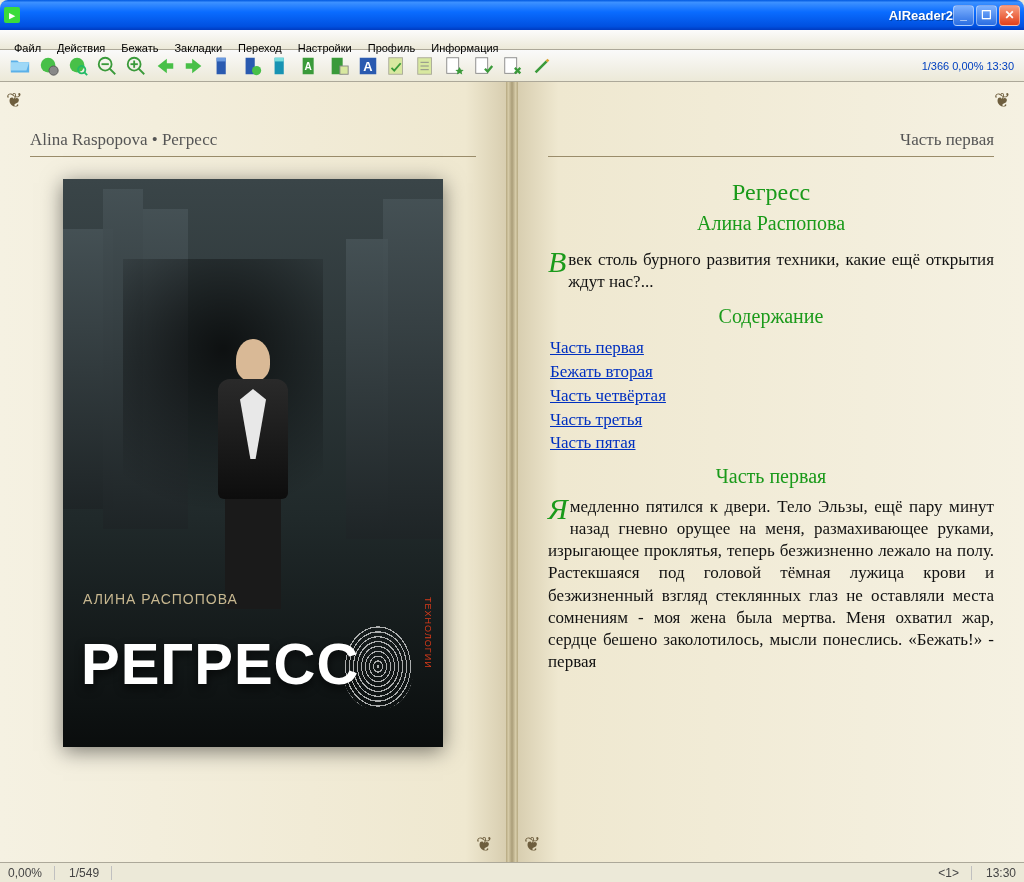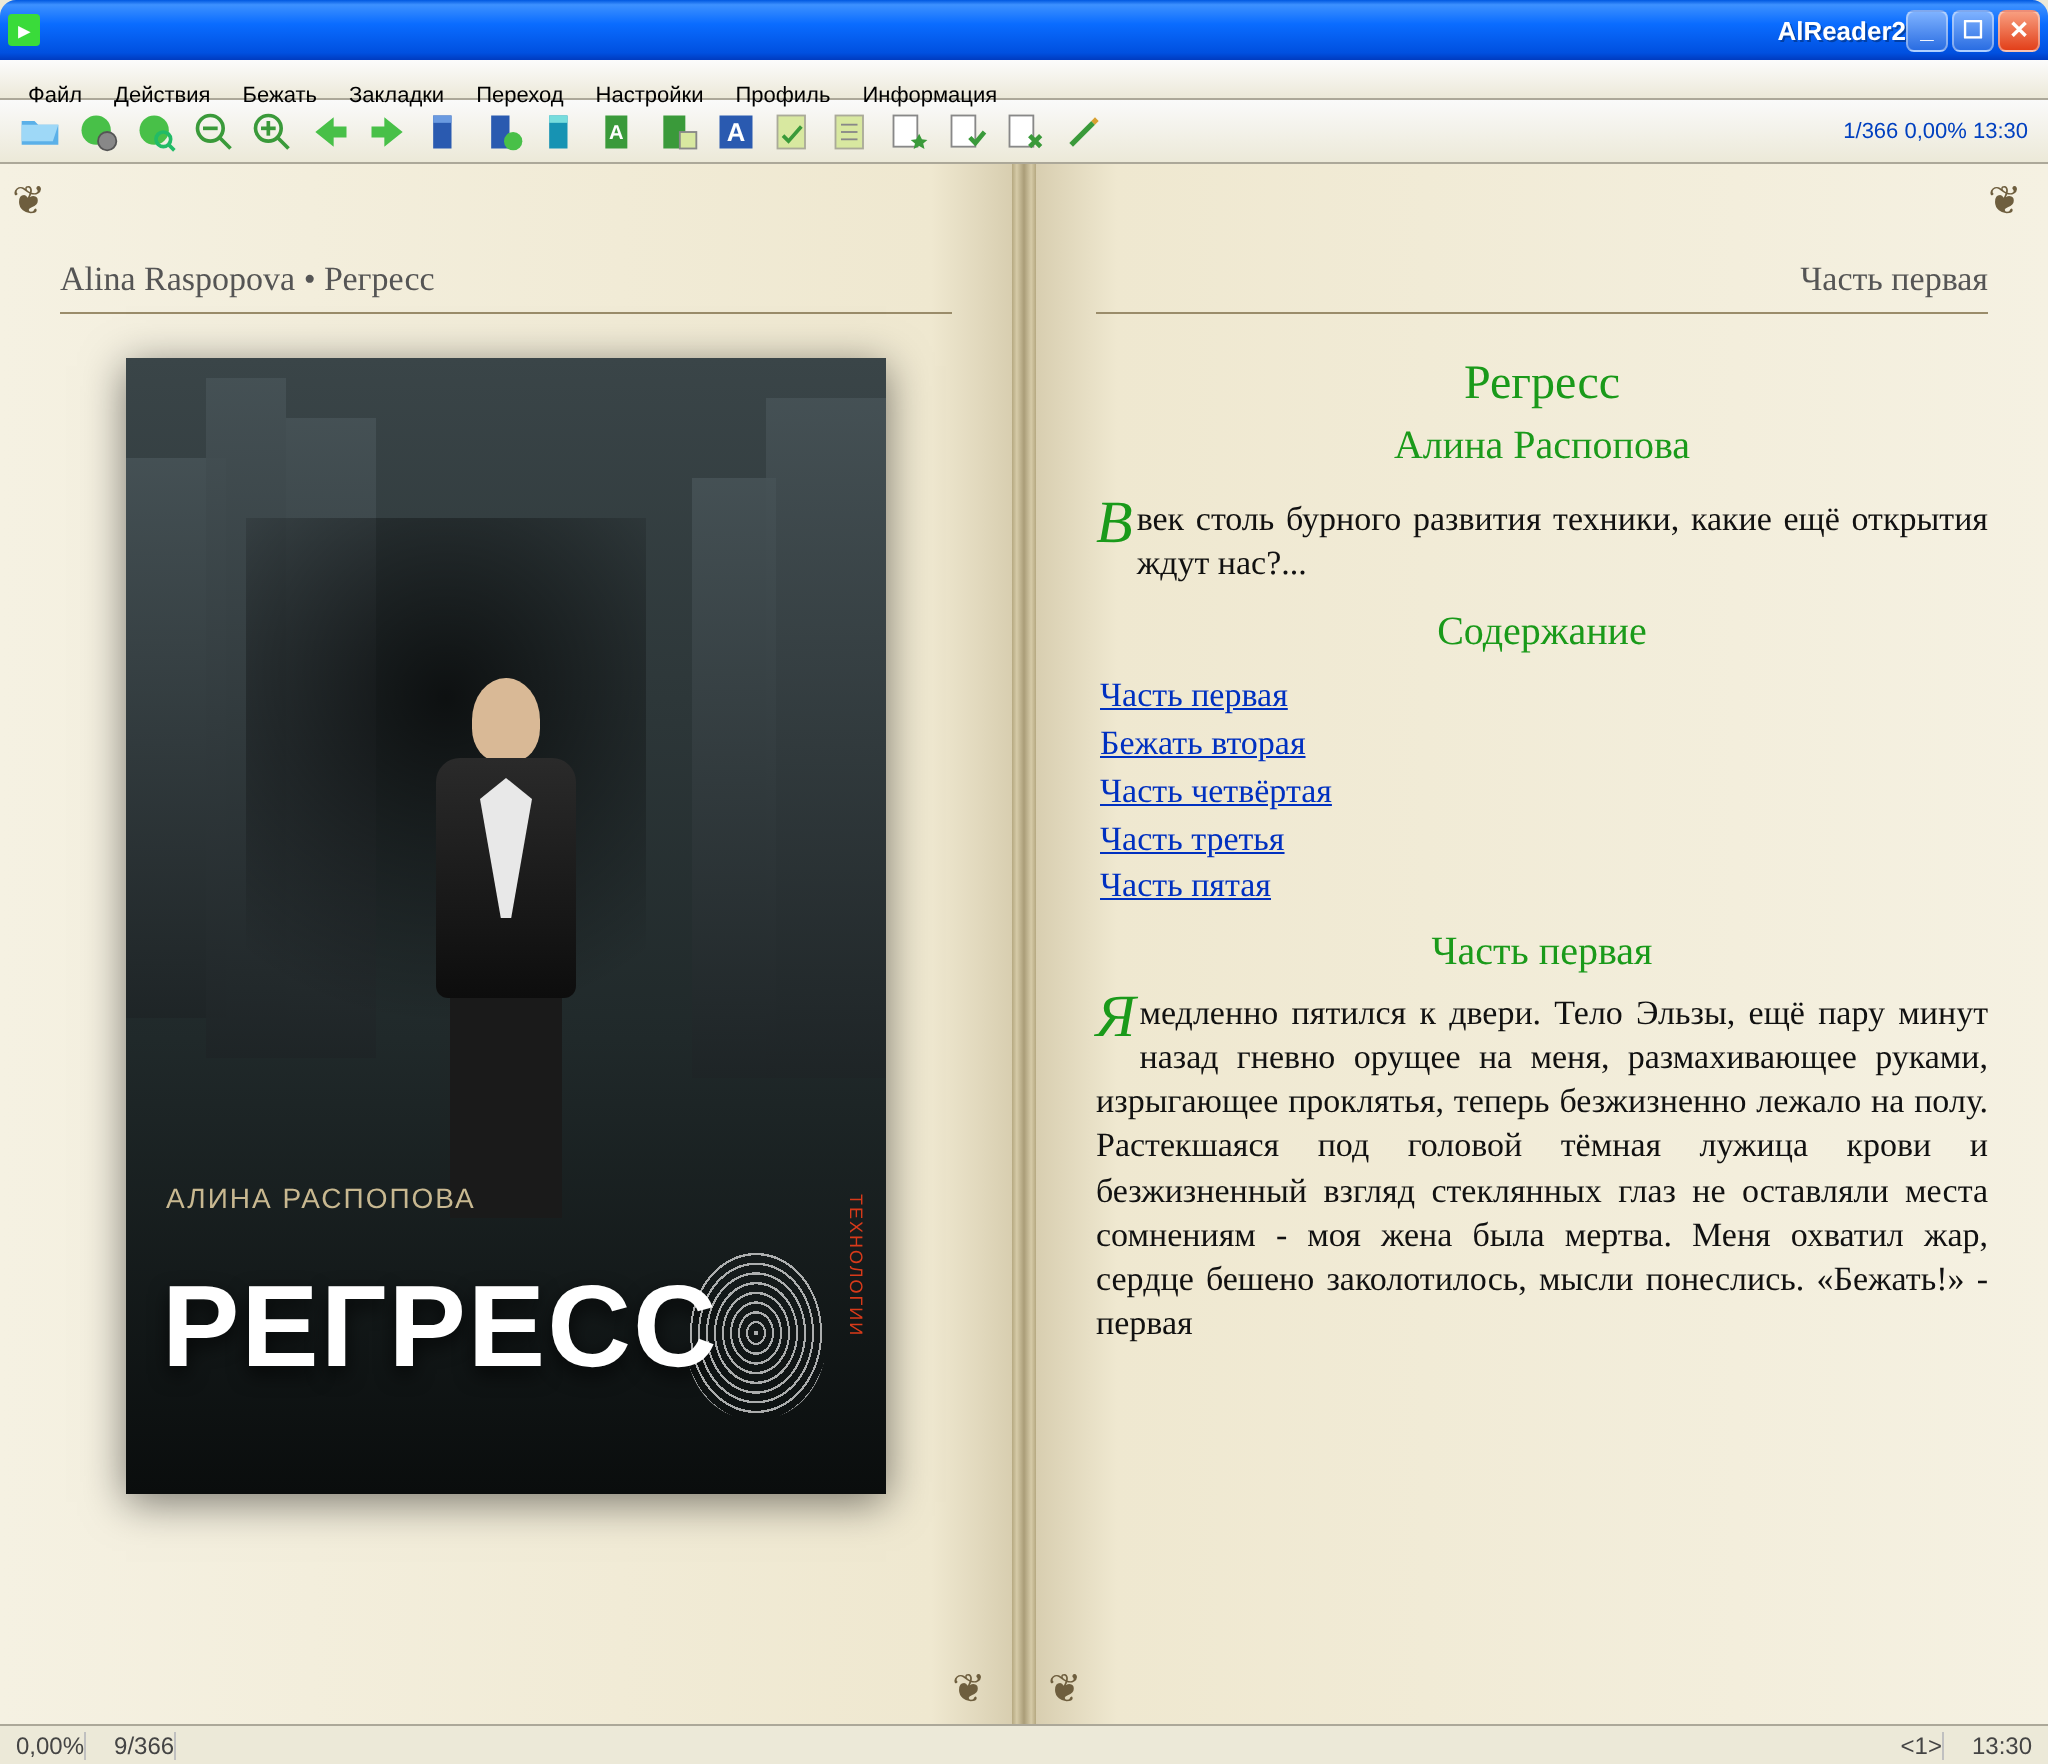--- a/index.html
+++ b/index.html
@@ -62,21 +62,21 @@
 .h-author { text-align: center; color: #1a9a1a; font-size: 20px; margin-bottom: 14px; }
 .dropcap { float: left; font-size: 30px; line-height: 26px; color: #1a9a1a; font-family: 'Comic Sans MS', cursive; font-style: italic; margin-right: 2px; }
 .para { margin-bottom: 12px; text-align: justify; line-height: 1.3; }
 .h-section { text-align: center; color: #1a9a1a; font-size: 20px; margin: 10px 0 8px; }
 .toc { margin-left: 2px; line-height: 1.4; }
 .toc a { color: #0030c0; text-decoration: underline; cursor: pointer; display: block; }
 
 
 .statusbar { height: 20px; background: #ece9d8; border-top: 1px solid #aca899; display: flex; align-items: center; padding: 0 8px; font-size: 12px; color: #444; gap: 14px; }
 .statusbar .flex { flex: 1; }
-.statusbar .cell { border-right: 1px solid #c0c0c0; }
+.statusbar .cell { border-right: 1px solid #c0c0c0; padding-right: 12px; }
 .statusbar .cell:last-child { border: none; padding-right: 0; }
 
 
 svg.ic { width: 22px; height: 22px; }
 </style>
 </head>
 <body>
 
 <div class="titlebar">
   <div class="app-icon">▸</div>
@@ -271,17 +271,17 @@
       <div class="h-section">Часть первая</div>
       <div class="para">
         <span class="dropcap">Я</span><span> медленно пятился к двери. Тело Эльзы, ещё пару минут назад гневно орущее на меня, размахивающее руками, изрыгающее проклятья, теперь безжизненно лежало на полу. Растекшаяся под головой тёмная лужица крови и безжизненный взгляд стеклянных глаз не оставляли места сомнениям - моя жена была мертва. Меня охватил жар, сердце бешено заколотилось, мысли понеслись. «Бежать!» - первая</span>
       </div>
     </div>
   </div>
 </div>
 
 <div class="statusbar">
   <div class="cell">0,00%</div>
-  <div class="cell">9/366</div>
+  <div class="cell">1/549</div>
   <div class="flex"></div>
   <div class="cell">&lt;1&gt;</div>
   <div class="cell">13:30</div>
 </div>
 
 </body></html>

